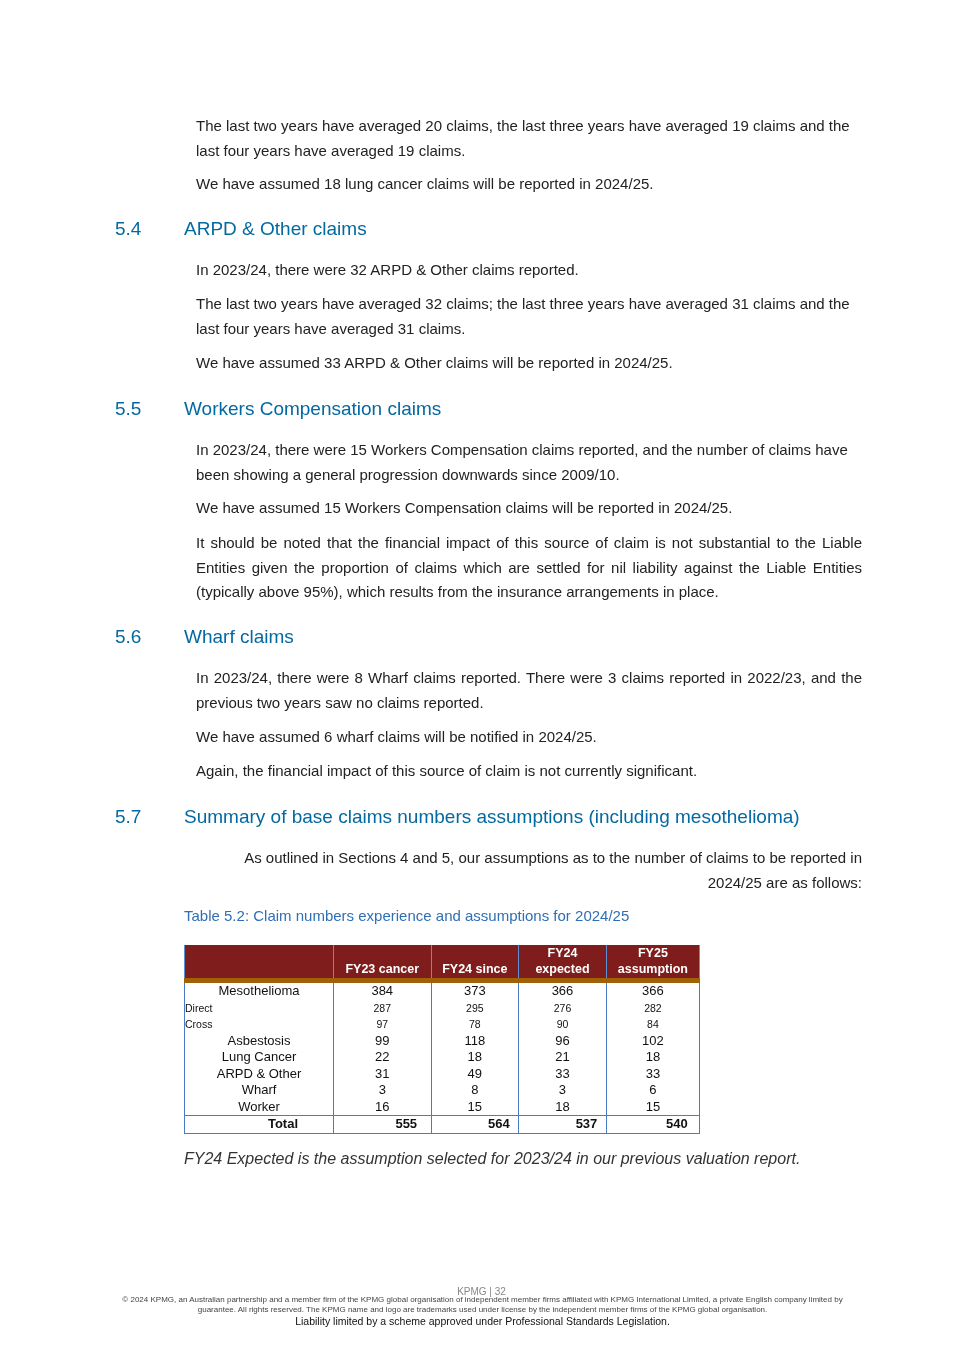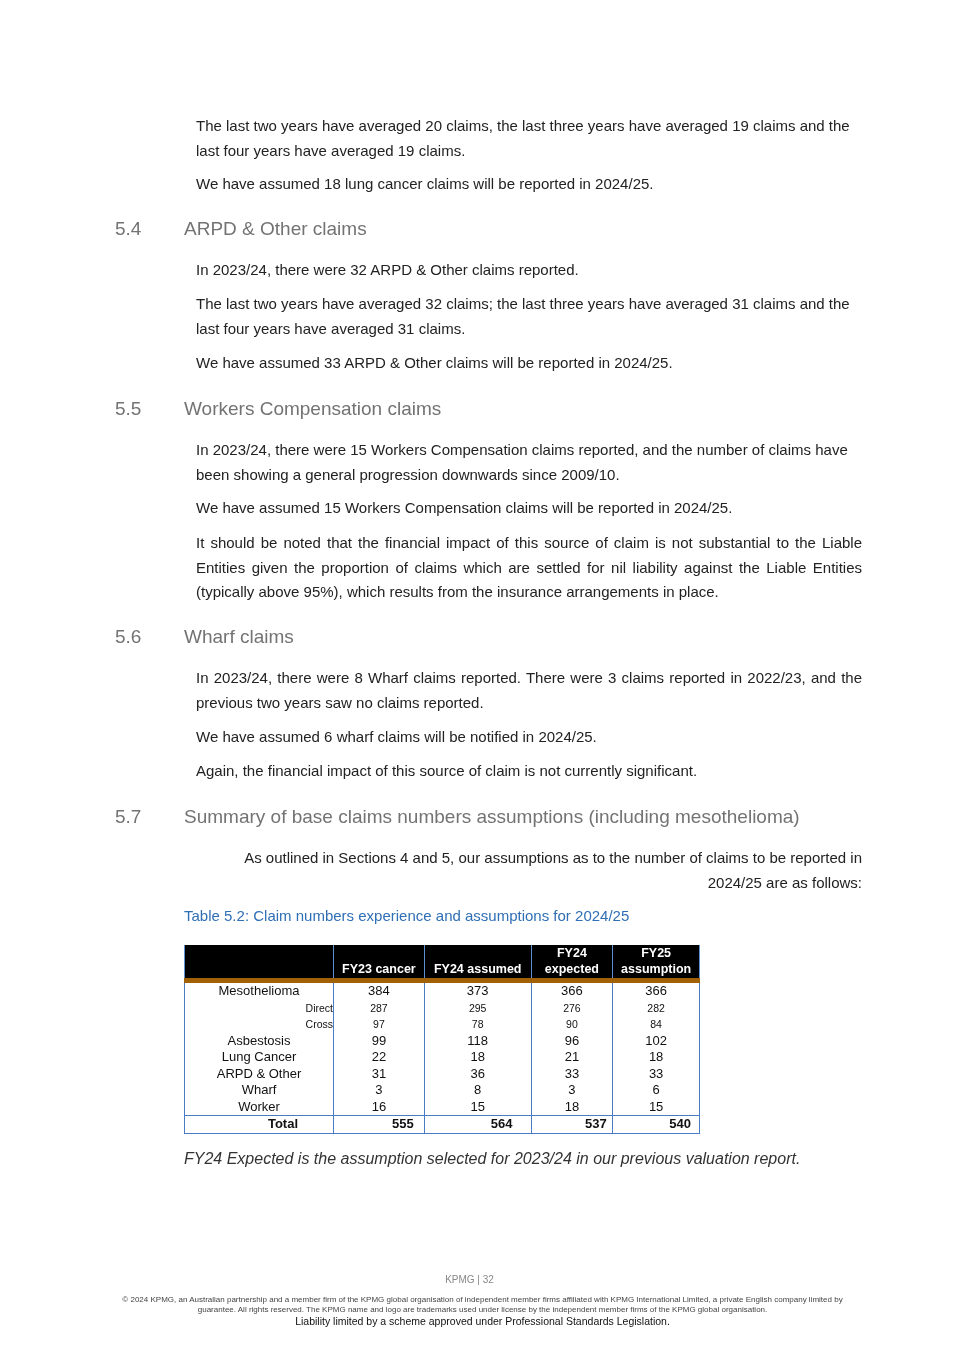--- a/index.html
+++ b/index.html
@@ -1,33 +1,33 @@
 <!DOCTYPE html>
 <html><head>
 <meta charset="utf-8">
 <style>
   html, body { margin: 0; padding: 0; background: #ffffff; }
   body { width: 965px; height: 1365px; position: relative; font-family: "Liberation Sans", sans-serif; color: #1a1a1a; overflow: hidden; }
   .page { position: absolute; left: 0; top: 0; width: 965px; height: 1365px; }
   .body-text { position: absolute; left: 196px; width: 666px; font-size: 15px; line-height: 24.5px; color: #222; margin: 0; }
   .justify { text-align: justify; }
-  .heading { position: absolute; left: 115px; font-size: 19px; color: #737373; margin: 0; font-weight: normal; }
+  .heading { position: absolute; left: 115px; font-size: 19px; color: #0369a1; margin: 0; font-weight: normal; }
   .heading .num { display: inline-block; width: 69px; }
   .caption { position: absolute; left: 184px; font-size: 15px; color: #2f6fb5; margin: 0; }
   table.claims { position: absolute; left: 184px; top: 945px; width: 516px; border-collapse: collapse; font-size: 13px; }
-  table.claims th { background: #000000; color: #ffffff; font-weight: bold; font-size: 12.5px; text-align: center; vertical-align: bottom; padding: 0 2px 1px 2px; line-height: 16px; border-left: 1px solid #5b8fd6; border-right: 1px solid #5b8fd6; }
+  table.claims th { background: #7f1d1d; color: #ffffff; font-weight: bold; font-size: 12.5px; text-align: center; vertical-align: bottom; padding: 0 2px 1px 2px; line-height: 16px; border-left: 1px solid #5b8fd6; border-right: 1px solid #5b8fd6; }
   table.claims th.first { width: 144px; }
   table.claims td { text-align: center; padding: 0; line-height: 16.5px; border-left: 1px solid #4a7cc4; border-right: 1px solid #4a7cc4; color: #111; }
   table.claims td.label { text-align: center; }
   table.claims tr.sub td { font-size: 10.5px; }
-  table.claims tr.sub td.label { text-align: right; padding-right: 0; }
+  table.claims tr.sub td.label { text-align: left; padding-right: 0; }
   table.claims tr.total td { font-weight: bold; border-top: 1.5px solid #4a7cc4; border-bottom: 1.5px solid #4a7cc4; padding-left: 48px; }
   table.claims tbody tr:first-child td { border-top: 5px solid #a16207; }
   .note { position: absolute; left: 184px; top: 1150px; font-size: 16px; font-style: italic; color: #333; margin: 0; }
-  .footer-page { position: absolute; top: 1270px; left: 0; width: 931px; text-align: center; font-size: 10px; color: #888; margin: 4px; }
+  .footer-page { position: absolute; top: 1270px; left: 0; width: 931px; text-align: center; font-size: 10px; color: #888; margin: 16px; }
   .footer-legal { position: absolute; top: 1295px; left: 110px; width: 745px; text-align: center; font-size: 8px; line-height: 10px; color: #444; margin: 0; }
   .footer-liability { position: absolute; top: 1315px; left: 0; width: 965px; text-align: center; font-size: 10.5px; color: #111; margin: 0; }
 </style>
 </head>
 <body>
 
 <div class="page">
 
   <p class="body-text" style="top:114px;">The last two years have averaged 20 claims, the last three years have averaged 19 claims and the last four years have averaged 19 claims.</p>
   <p class="body-text" style="top:172px;">We have assumed 18 lung cancer claims will be reported in 2024/25.</p>
@@ -58,21 +58,21 @@
   </h2>
   <p class="body-text" style="top:846px;text-align:right;">As outlined in Sections 4 and 5, our assumptions as to the number of claims to be reported in 2024/25 are as follows:</p>
 
   <p class="caption" style="top:907px;">Table 5.2: Claim numbers experience and assumptions for 2024/25</p>
 
   <table class="claims">
     <thead>
       <tr>
         <th class="first"></th>
         <th><span></span><br><span>FY23 cancer</span></th>
-        <th><span></span><br><span>FY24 assumed</span></th>
+        <th><span></span><br><span>FY24 since</span></th>
         <th><span>FY24</span><br><span>expected</span></th>
         <th><span>FY25</span><br><span>assumption</span></th>
       </tr>
     </thead>
     <tbody>
       <tr>
         <td class="label">Mesothelioma</td>
         <td>384</td>
         <td>373</td>
         <td>366</td>
@@ -102,21 +102,21 @@
       <tr>
         <td class="label">Lung Cancer</td>
         <td>22</td>
         <td>18</td>
         <td>21</td>
         <td>18</td>
       </tr>
       <tr>
         <td class="label">ARPD &amp; Other</td>
         <td>31</td>
-        <td>36</td>
+        <td>49</td>
         <td>33</td>
         <td>33</td>
       </tr>
       <tr>
         <td class="label">Wharf</td>
         <td>3</td>
         <td>8</td>
         <td>3</td>
         <td>6</td>
       </tr>

